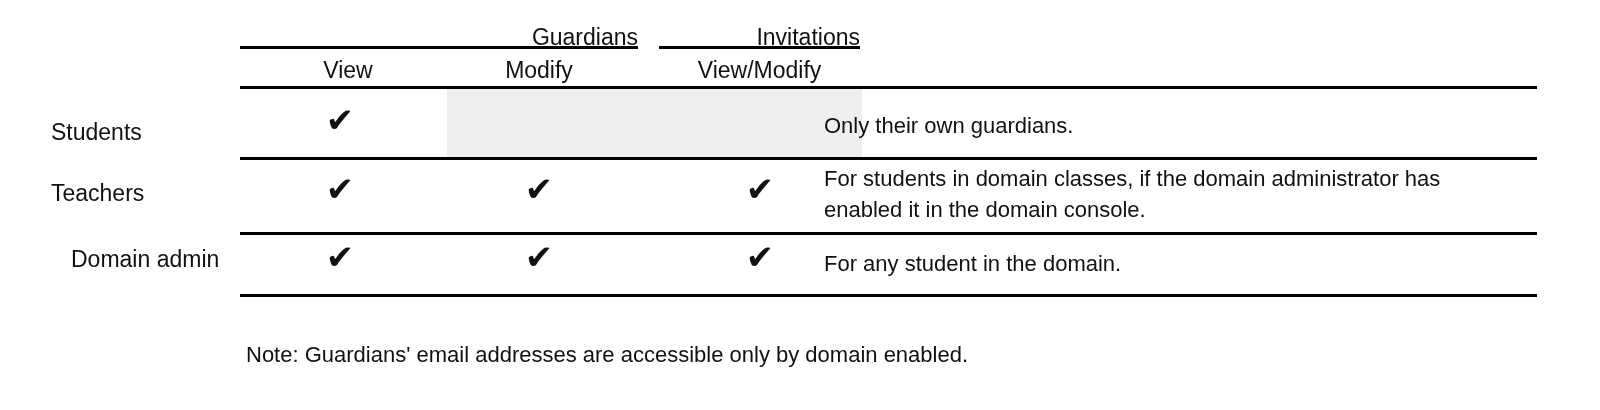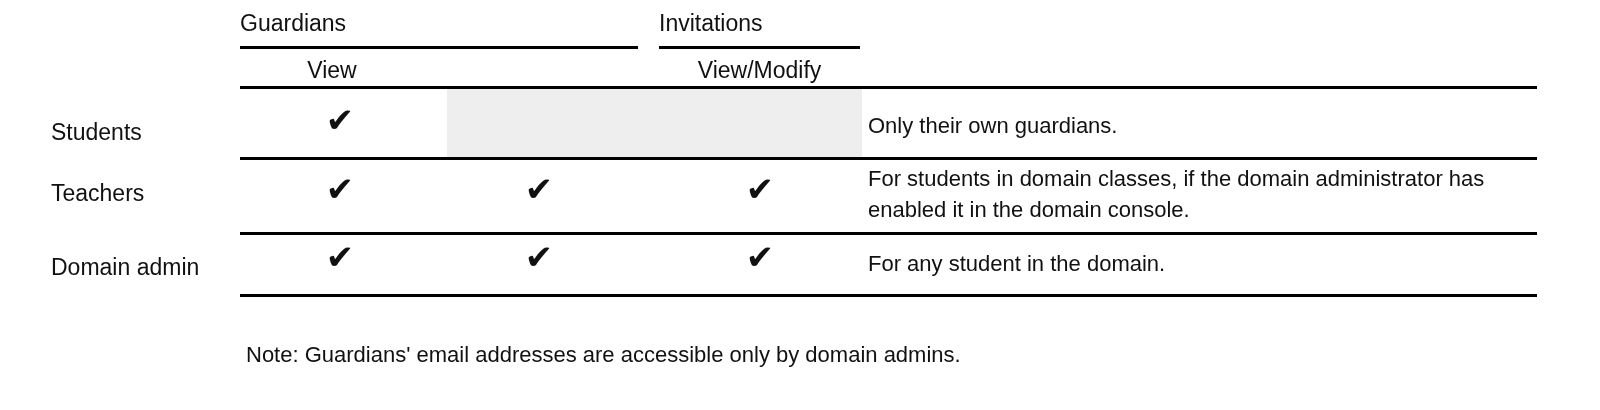--- a/index.html
+++ b/index.html
@@ -18,24 +18,24 @@
   .sheet {
     position: relative;
     width: 1600px;
     height: 410px;
     overflow: hidden;
   }
 
   
   .group-head {
     position: absolute;
-    top: 8px;
+    top: 22px;
     height: 30px;
     line-height: 30px;
-    text-align: left;
+    text-align: right;
     font-size: 23px;
     color: #111111;
     white-space: nowrap;
   }
   .group-head.guardians { left: 240px; width: 398px; }
   .group-head.invitations { left: 659px; width: 201px; }
 
   .group-rule {
     position: absolute;
     top: 46px;
@@ -49,21 +49,21 @@
   .sub-head {
     position: absolute;
     top: 56px;
     height: 28px;
     line-height: 28px;
     text-align: center;
     font-size: 23px;
     color: #111111;
     white-space: nowrap;
   }
-  .sub-head.c1 { left: 232px; width: 200px; }
+  .sub-head.c1 { left: 248px; width: 200px; }
   .sub-head.c2 { left: 440px; width: 198px; }
   .sub-head.c3 { left: 659px; width: 201px; text-align: center; }
 
   
   .rule {
     position: absolute;
     left: 240px;
     width: 1297px;
     height: 3px;
     background: #000000;
@@ -87,21 +87,21 @@
   .row-label {
     position: absolute;
     left: 51px;
     font-size: 23px;
     color: #111111;
     white-space: nowrap;
     line-height: 1;
   }
   .row-label.rl0 { top: 121px; }
   .row-label.rl1 { top: 182px; }
-  .row-label.rl2 { top: 256px; }
+  .row-label.rl2 { top: 248px; margin-left: 20px; }
 
   
   .check {
     position: absolute;
     width: 60px;
     text-align: center;
     font-size: 34px;
     line-height: 1;
     color: #111111;
     font-family: "DejaVu Sans", sans-serif;
@@ -110,21 +110,21 @@
   .check.col1 { left: 310px; }
   .check.col2 { left: 509px; }
   .check.col3 { left: 730px; }
   .check.row0 { top: 103px; }
   .check.row1 { top: 172px; }
   .check.row2 { top: 240px; }
 
   
   .desc {
     position: absolute;
-    left: 868px;
+    left: 824px;
     width: 650px;
     font-size: 22px;
     line-height: 31px;
     color: #111111;
   }
   .desc.d0 { top: 110px; }
   .desc.d1 { top: 163px; }
   .desc.d2 { top: 248px; }
 
   
@@ -143,20 +143,21 @@
 
 <div class="sheet">
 
   <div class="group-head guardians">Guardians</div>
   <div class="group-head invitations">Invitations</div>
 
   <div class="group-rule guardians"></div>
   <div class="group-rule invitations"></div>
 
   <div class="sub-head c1">View</div>
+  <div class="sub-head c2">Modify</div>
   <div class="sub-head c3">View/Modify</div>
 
   <div class="rule r-top"></div>
   <div class="rule r-1"></div>
   <div class="rule r-2"></div>
   <div class="rule r-3"></div>
 
   <div class="shade"></div>
 
   <div class="row-label rl0">Students</div>
@@ -170,15 +171,15 @@
   <div class="check col3 row1">✔</div>
 
   <div class="check col1 row2">✔</div>
   <div class="check col2 row2">✔</div>
   <div class="check col3 row2">✔</div>
 
   <div class="desc d0">Only their own guardians.</div>
   <div class="desc d1">For students in domain classes, if the domain administrator has enabled it in the domain console.</div>
   <div class="desc d2">For any student in the domain.</div>
 
-  <div class="note">Note: Guardians' email addresses are accessible only by domain admins.</div>
+  <div class="note">Note: Guardians' email addresses are accessible only by domain enabled.</div>
 
 </div>
 
 </body></html>

